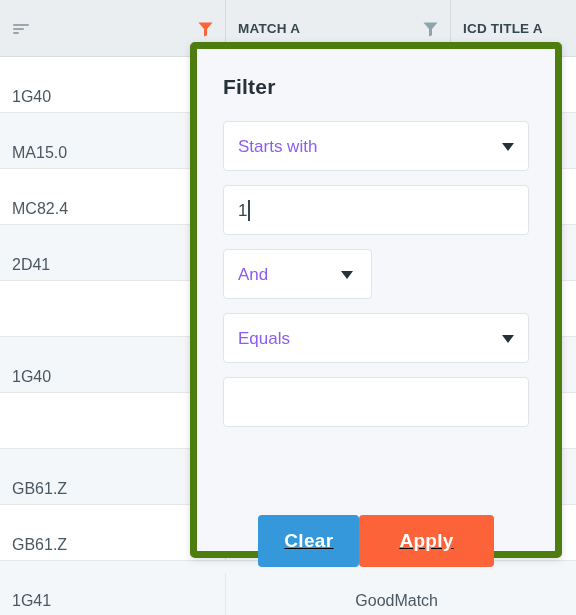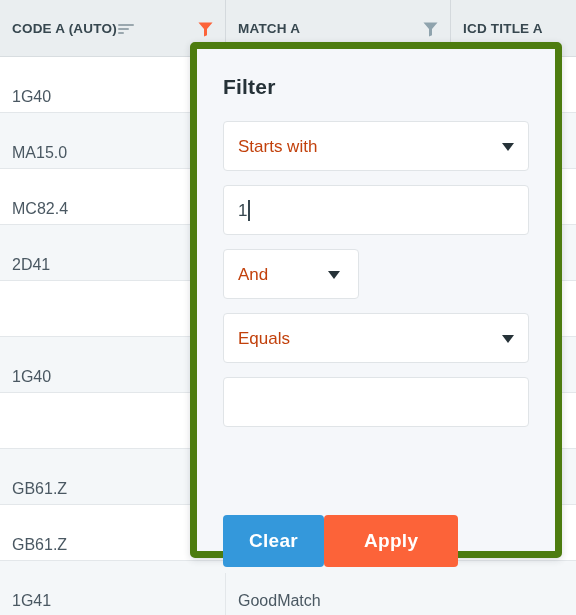--- a/index.html
+++ b/index.html
@@ -56,21 +56,21 @@
     padding: 0 12px;
     font-size: 16px;
     color: #4a5862;
     border-left: 1px solid #e3e7ea;
     white-space: nowrap; overflow: hidden;
   }
   .cell.c1 { border-left: none; }
 
   
   .col1 { left: 0px;   width: 225px; }
-  .col2 { left: 225px; width: 225px; }
+  .col2 { left: 225px; width: 225px; justify-content: flex-end; }
   .col3 { left: 450px; width: 112px; }
 
   
   .popup {
     position: absolute;
     left: 190px; top: 42px;
     width: 372px; height: 516px;
     background: #f5f7fa;
     border: 7px solid #4d7c0f;
     border-radius: 5px;
@@ -85,43 +85,43 @@
   .field {
     width: 100%;
     height: 50px;
     background: #ffffff;
     border: 1px solid #e0e4e7;
     border-radius: 4px;
     margin-bottom: 14px;
     display: flex; align-items: center;
     padding: 0 14px;
     font-size: 17px;
-    color: #c2410c;
+    color: #8b5cf6;
     position: relative;
   }
-  .field.short { width: 136px; }
+  .field.short { width: 149px; }
   .field .caret {
     position: absolute; right: 14px; top: 50%;
     width: 0; height: 0;
     margin-top: -3px;
     border-left: 6.5px solid transparent;
     border-right: 6.5px solid transparent;
     border-top: 8px solid #263238;
   }
   .field.short .caret { right: 18px; }
   .field .val { line-height: 1; }
   .field.text-input { color: #37474f; }
   .caret-bar {
     display:inline-block; width:1.5px; height:21px;
     background:#37474f; margin-left:1px; vertical-align:-4px;
   }
 
   .btn-row {
     position: absolute; left: 26px; right: 26px; top: 466px;
-    display: flex; justify-content: flex-start; align-items: center;
+    display: flex; justify-content: center; align-items: center; text-decoration: underline;
   }
   .btn {
     border: none; border-radius: 4px;
     color: #ffffff;
     font-size: 19px; font-weight: bold;
     font-family: "Liberation Sans", sans-serif;
     letter-spacing: .3px;
     cursor: pointer;
     height: 52px;
     padding: 0 26px;
@@ -133,21 +133,20 @@
 </head>
 <body>
 
 <div id="root">
 
   <div class="grid">
 
     <div class="header-row">
 
       <div class="hcell col1">
-        <span class="htext">CODE A (AUTO)</span>
         <span class="sort-icon">
             <i></i>
             <i></i>
             <i></i>
           </span>
         <span class="hspacer"></span>
         <span class="funnel">
           <svg viewBox="0 0 16 17" width="15" height="16" aria-hidden="true">
             <path d="M0.5 1.5 H15.5 L9.6 8.6 V15.2 L6.4 16.5 V8.6 Z" fill="#fc6339"></path>
           </svg>

